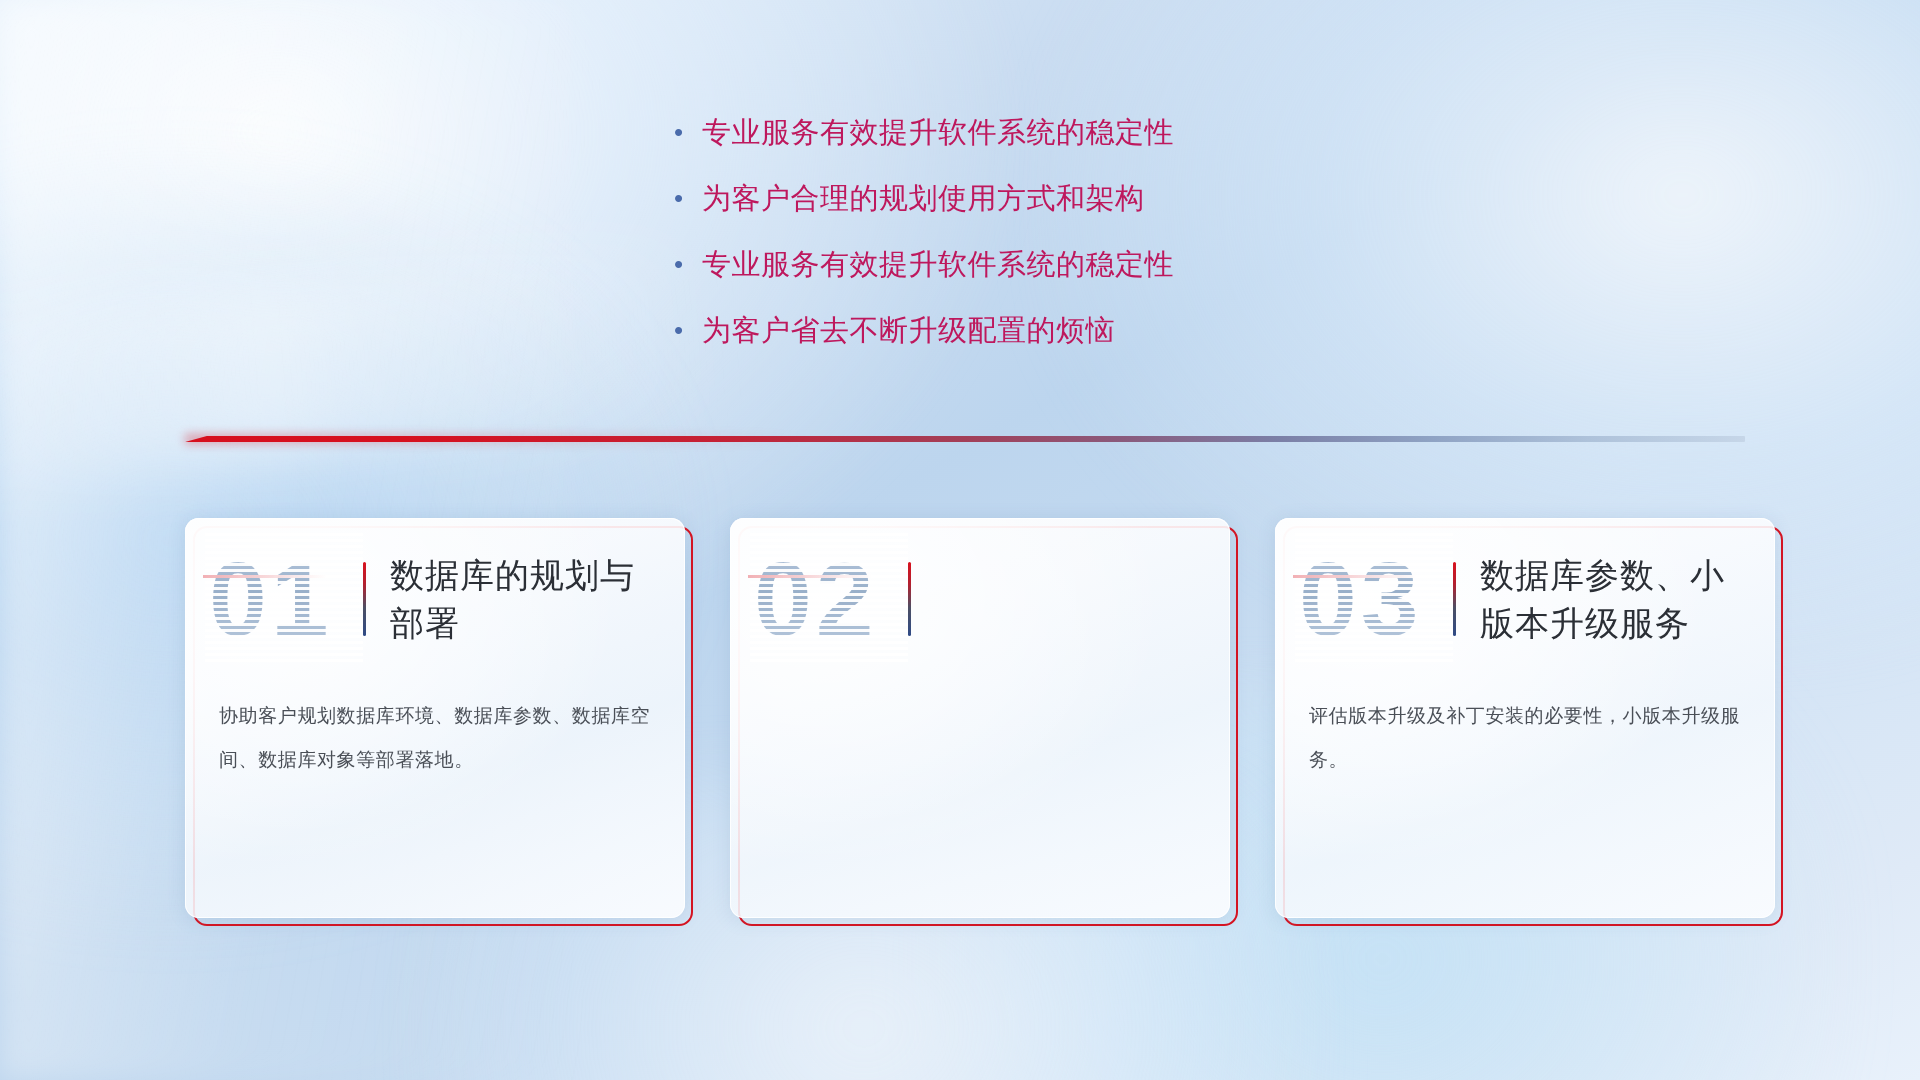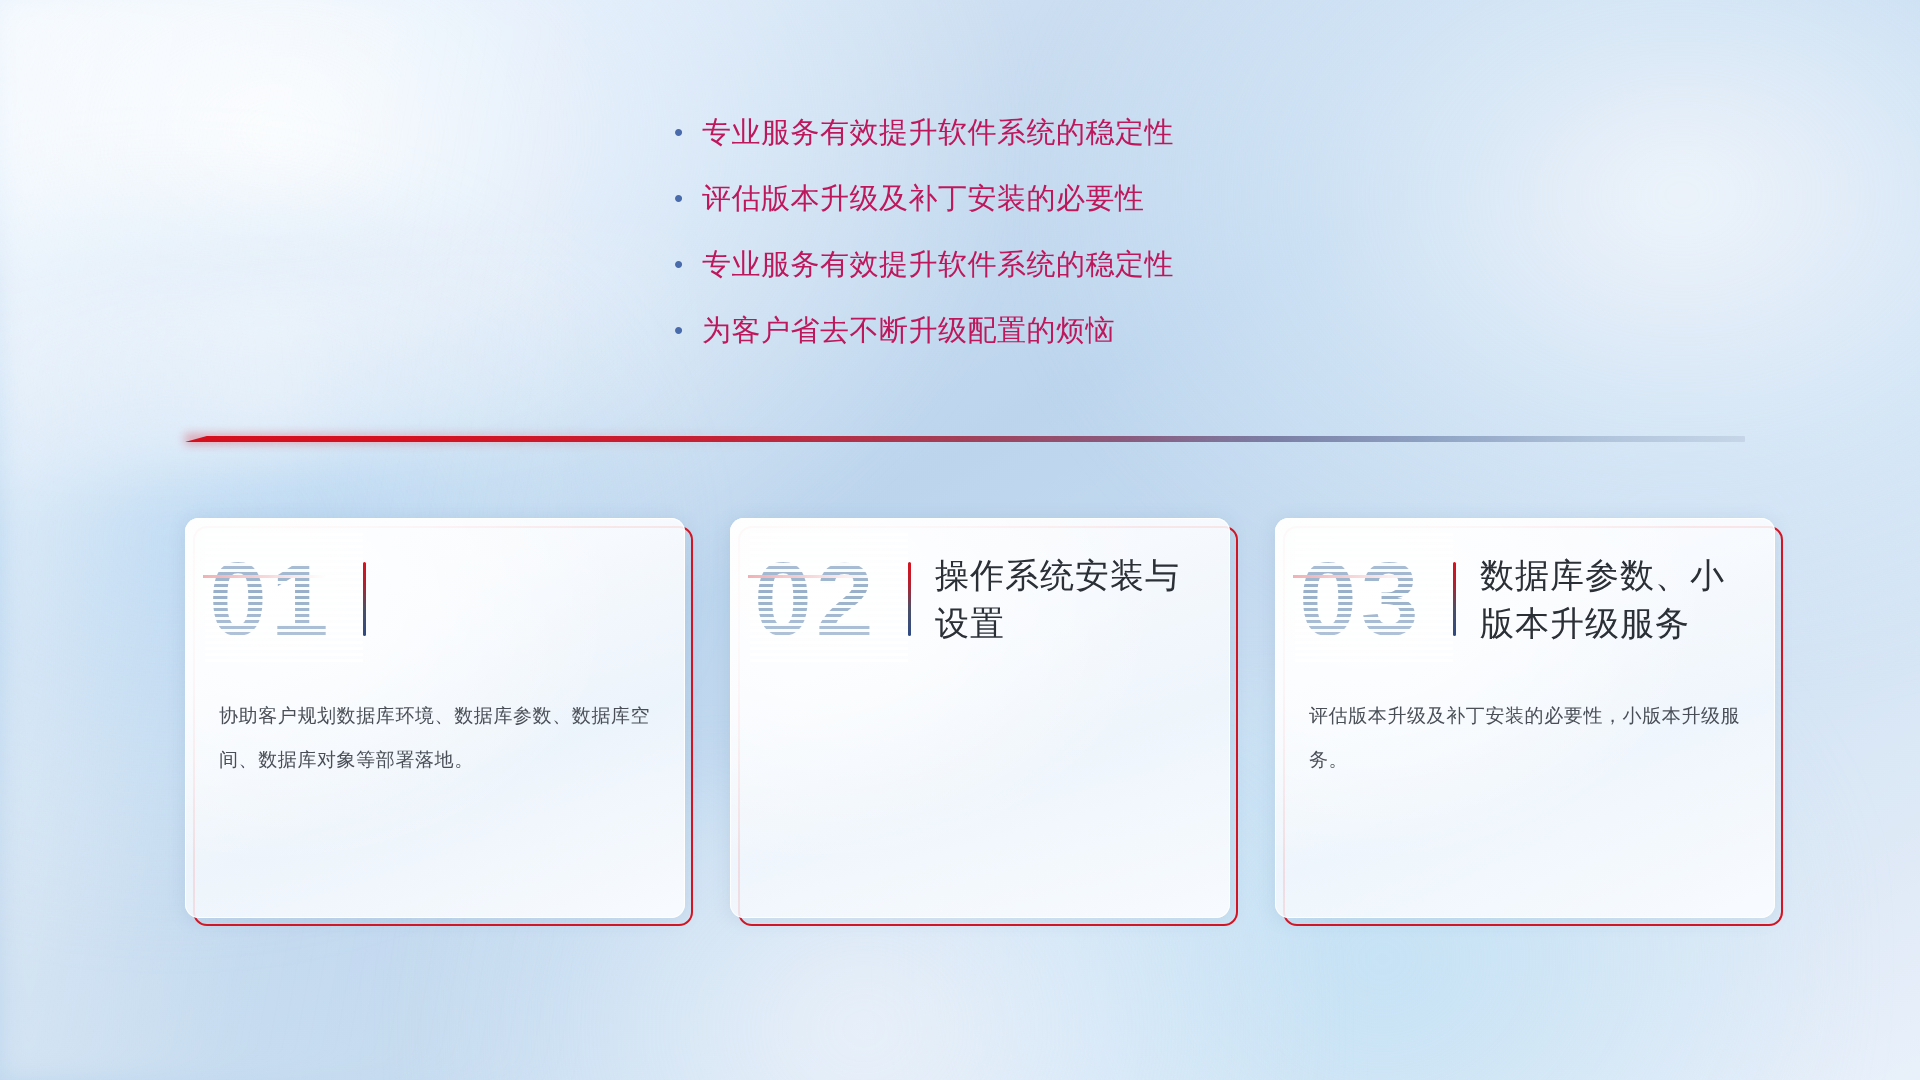--- a/index.html
+++ b/index.html
@@ -224,21 +224,21 @@
 
 <div class="bullets">
 
   <div class="bullet-row">
     <span class="bullet-dot">•</span>
     <span class="bullet-text">专业服务有效提升软件系统的稳定性</span>
   </div>
 
   <div class="bullet-row">
     <span class="bullet-dot">•</span>
-    <span class="bullet-text">评估版本升级及补丁安装的必要性</span>
+    <span class="bullet-text">为客户合理的规划使用方式和架构</span>
   </div>
 
   <div class="bullet-row">
     <span class="bullet-dot">•</span>
     <span class="bullet-text">专业服务有效提升软件系统的稳定性</span>
   </div>
 
   <div class="bullet-row">
     <span class="bullet-dot">•</span>
     <span class="bullet-text">为客户省去不断升级配置的烦恼</span>
@@ -255,35 +255,35 @@
 
   <div class="card-slot">
     <div class="card-outline"></div>
     <div class="card">
       <div class="card-inner-sheen"></div>
       <div class="card-head">
         <div class="ghost-num">
           <span>01</span>
         </div>
         <div class="head-rule"></div>
+        <div class="card-title t1">数据库的规划与部署</div>
       </div>
       <div class="card-body">协助客户规划数据库环境、数据库参数、数据库空间、数据库对象等部署落地。</div>
     </div>
   </div>
 
   <div class="card-slot">
     <div class="card-outline"></div>
     <div class="card">
       <div class="card-inner-sheen"></div>
       <div class="card-head">
         <div class="ghost-num">
           <span>02</span>
         </div>
         <div class="head-rule"></div>
-        <div class="card-title t2">操作系统安装与设置</div>
       </div>
     </div>
   </div>
 
   <div class="card-slot">
     <div class="card-outline"></div>
     <div class="card">
       <div class="card-inner-sheen"></div>
       <div class="card-head">
         <div class="ghost-num">

